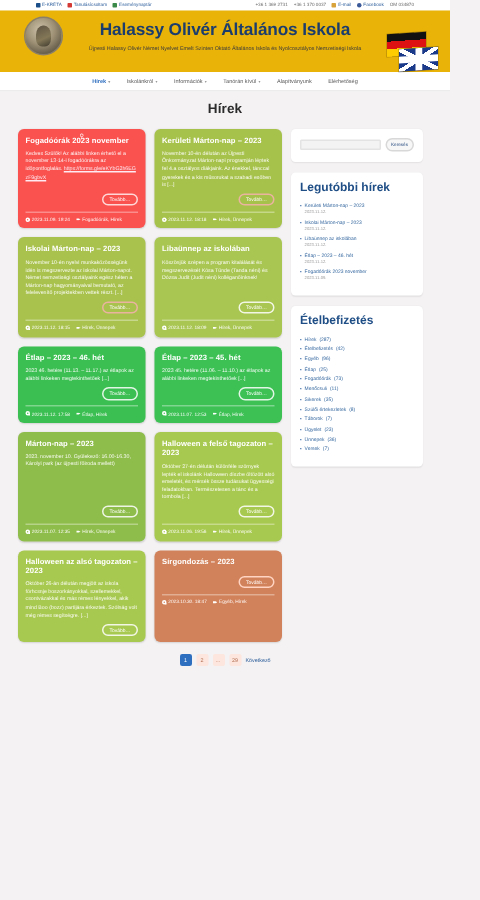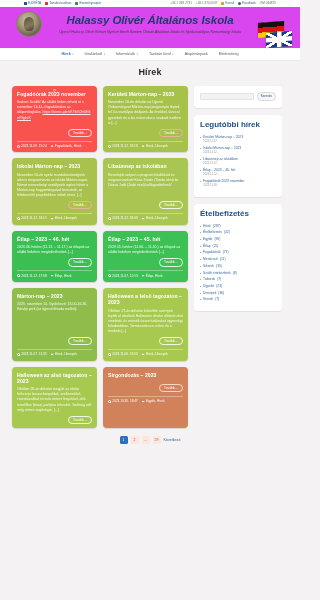--- a/index.html
+++ b/index.html
@@ -31,25 +31,24 @@
   }
   .tb-ico.kreta { background: #1b4f8a; }
   .tb-ico.red { background: #d33a36; }
   .tb-ico.green { background: #3c8a4a; }
   .tb-ico.mail { background: #d8a33a; }
   .tb-ico.fb { background: #3b5998; border-radius: 50%; }
   .tb-plain { color: #6a6a6a; }
 
   
   .header {
-    background: #d946ef;
+    background: #eab308;
     padding: 2px 0 0;
     position: relative;
     height: 41px;
-    font-style: italic;
   }
   .logo-crest {
     position: absolute;
     left: 16px; top: 4px;
     width: 26px; height: 26px;
     border-radius: 50%;
     background:
       radial-gradient(circle at 42% 34%, #cfc5ab 0%, #9c8f74 45%, #6d6450 72%, #4a4437 100%);
     border: 0.7px solid #8a7f68;
     overflow: hidden;

